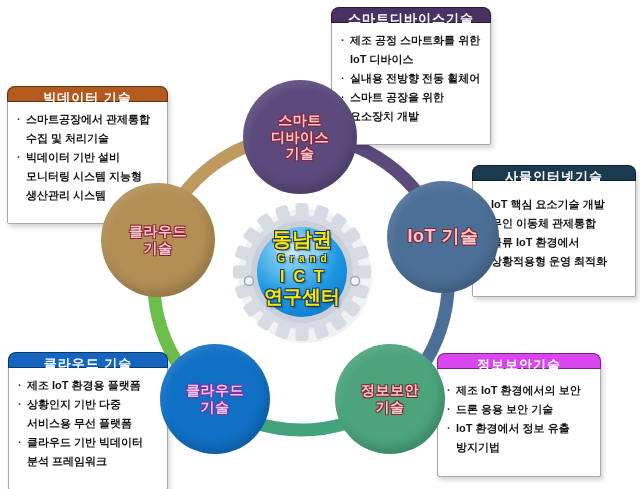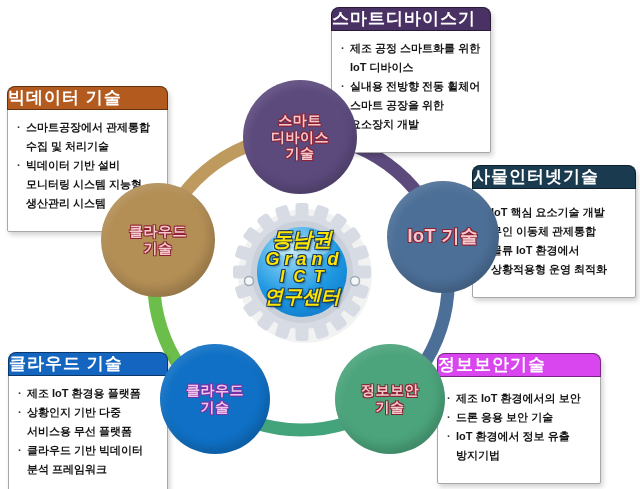--- a/index.html
+++ b/index.html
@@ -3,22 +3,22 @@
 <meta charset="utf-8">
 <style>
   html,body{margin:0;padding:0;background:#fff;}
   *{box-sizing:border-box;font-family:"Liberation Sans","DejaVu Sans",sans-serif;}
   .stage{position:relative;width:640px;height:489px;background:#ffffff;overflow:hidden;}
   .layer{position:absolute;left:0;top:0;z-index:1;}
 
   
   .tbox{position:absolute;z-index:2;background:#ffffff;border:1px solid #a8a8a8;
         border-radius:9px 9px 2px 2px;box-shadow:2px 3px 5px rgba(0,0,0,0.18);}
-  .tbox-header{height:24px;line-height:22px;text-align:left;color:#fff;
-        font-size:17px;font-weight:bold;letter-spacing:1px;
+  .tbox-header{height:16px;line-height:22px;text-align:center;color:#fff;
+        font-size:13px;font-weight:bold;letter-spacing:1px;
         border:1px solid rgba(0,0,0,0.45);border-radius:8px 8px 0 0;
         margin:-1px -1px 0 -1px;}
   .tbox-body{margin:0;padding:8px 5px 18px 7px;list-style:none;}
   .tbox-body li{position:relative;padding-left:11px;font-size:11px;font-weight:bold;
         color:#161616;line-height:1.72;word-break:keep-all;overflow-wrap:break-word;}
   .tbox-body li::before{content:"\00B7";position:absolute;left:2px;top:0;
         font-weight:900;color:#333;}
   .box-smart   {left:331px;top:7px;  width:160px;min-height:128px;}
   .box-bigdata {left:7px;  top:86px; width:161px;min-height:130px;}
   .box-iot     {left:472px;top:165px;width:164px;min-height:132px;}
@@ -41,23 +41,23 @@
   .node-cloud   {left:160px;top:344px;width:110px;height:110px;}
   .node-cloud .node-label{color:#efc4ec;
         text-shadow:-1px -1px 0 #7b2fa5,1px -1px 0 #7b2fa5,-1px 1px 0 #7b2fa5,1px 1px 0 #7b2fa5;}
   .node-bigdata {left:101px;top:183px;width:114px;height:114px;}
 
   
   .center-text{position:absolute;left:242px;top:228px;width:120px;z-index:5;
         text-align:center;color:#ffe600;font-weight:bold;}
   .center-text div{
         text-shadow:-1px -1px 0 #18395c,1px -1px 0 #18395c,-1px 1px 0 #18395c,
-                    1px 1px 0 #18395c,2px 2px 2px rgba(0,0,0,0.35);font-style:italic;}
+                    1px 1px 0 #18395c,2px 2px 2px rgba(0,0,0,0.35);}
   .c1{font-size:20px;line-height:22px;}
-  .c2{font-size:18px;line-height:18px;letter-spacing:5px;text-indent:5px;}
+  .c2{font-size:10px;line-height:18px;letter-spacing:5px;text-indent:5px;}
   .c3{font-size:16px;line-height:18px;letter-spacing:9px;text-indent:9px;}
   .c4{font-size:19px;line-height:22px;}
 </style>
 </head>
 <body>
 
 <div class="stage">
 
   <svg class="layer" width="640" height="489" viewBox="0 0 640 489">
     <g fill="none" stroke-width="13" stroke-linecap="round">

